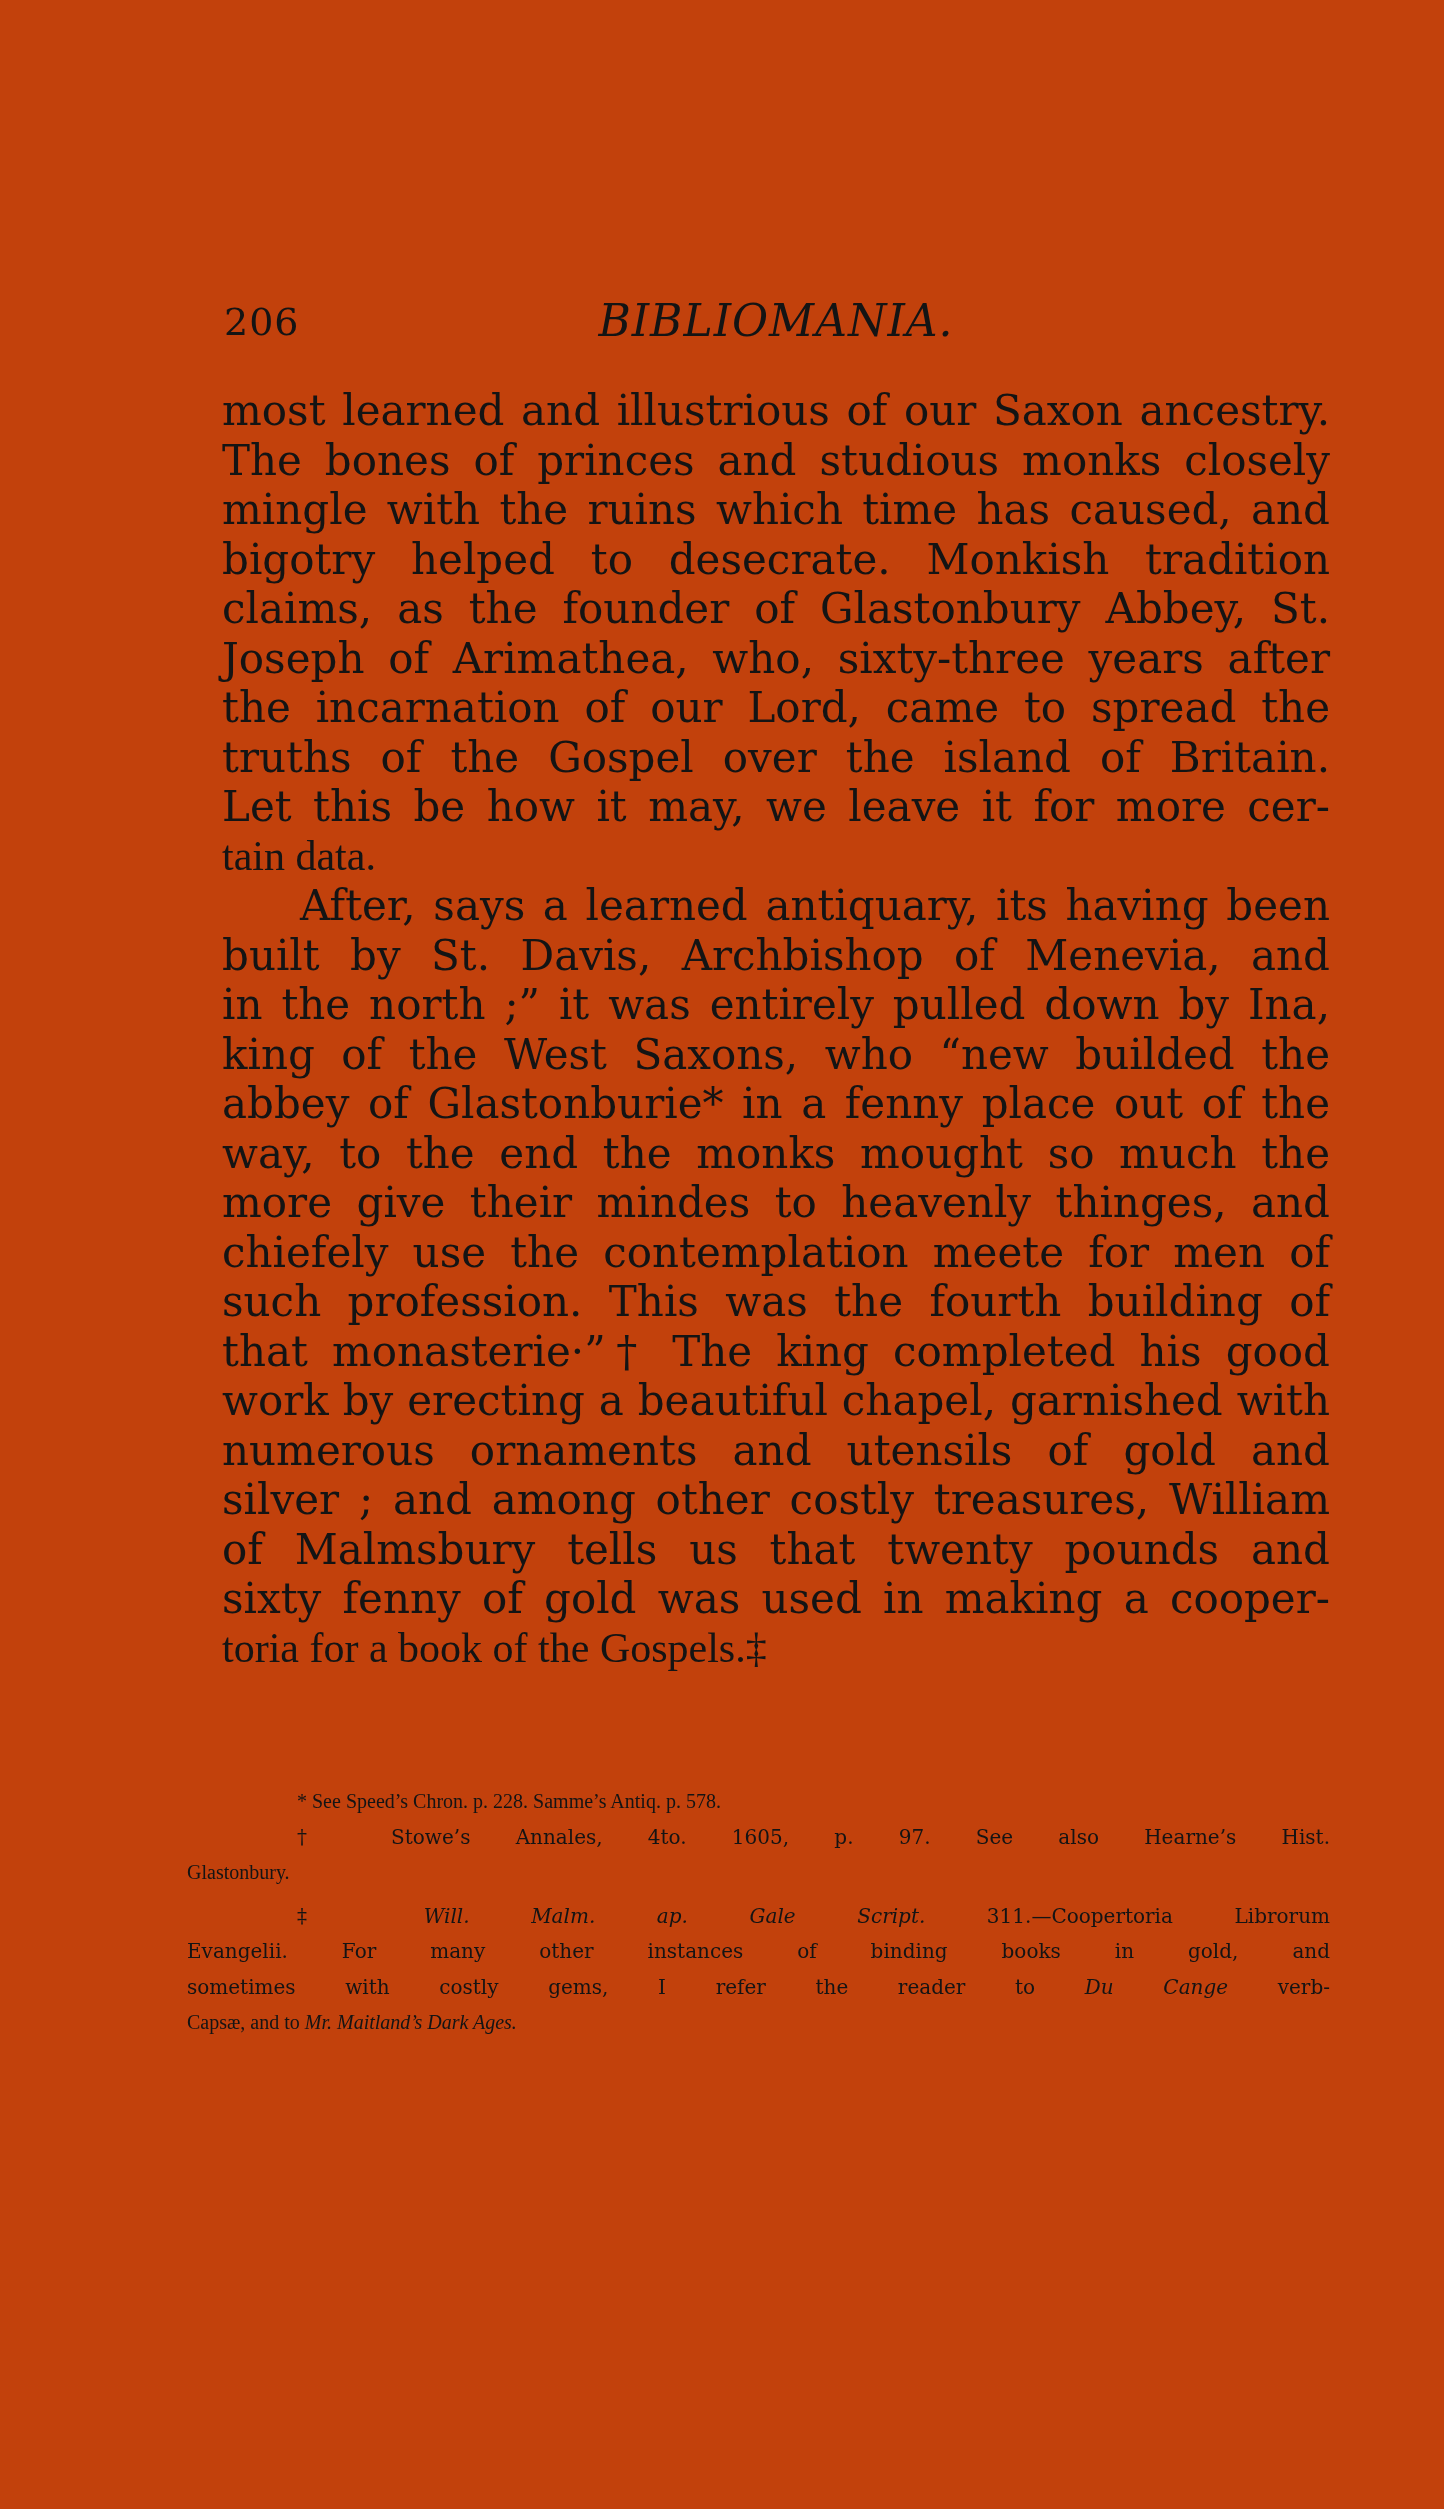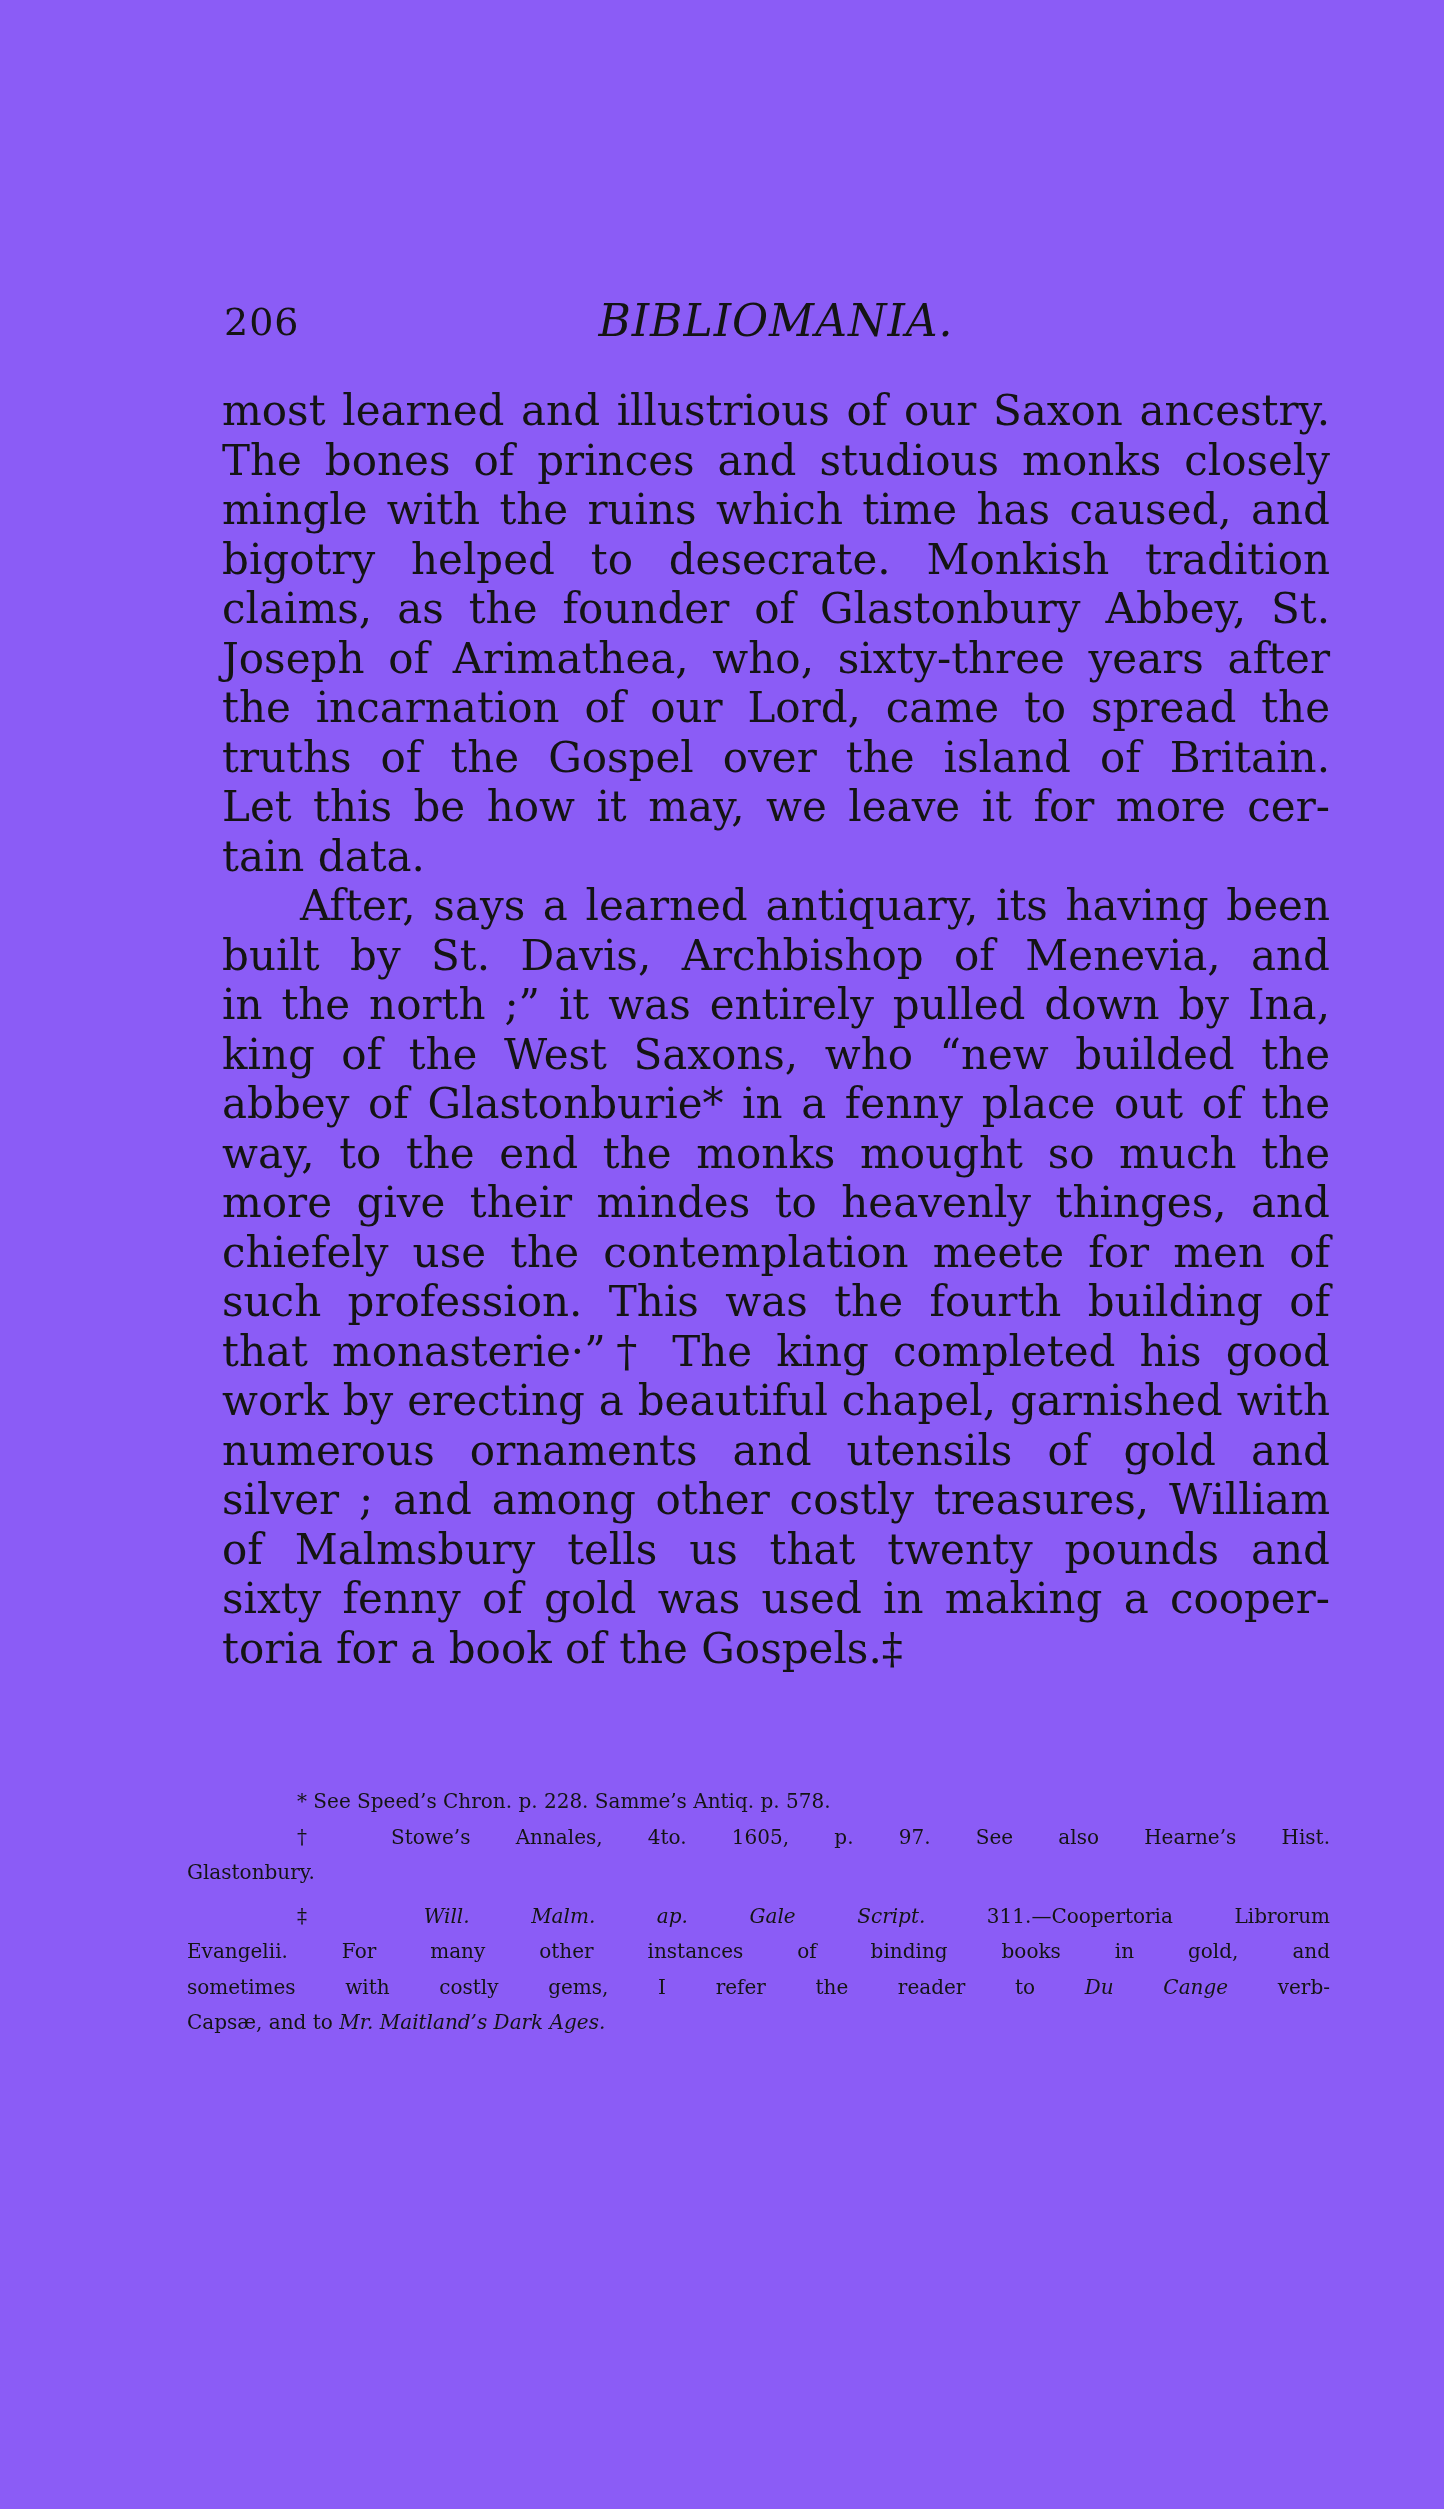--- a/index.html
+++ b/index.html
@@ -4,21 +4,21 @@
 <style>
   html, body {
     margin: 0;
     padding: 0;
     background: #ffffff;
   }
   .page {
     position: relative;
     width: 1444px;
     height: 2509px;
-    background: #8b5cf6;
+    background: #c2410c;
     color: #141414;
     font-family: "DejaVu Serif", serif;
     overflow: hidden;
   }
   .pagenum {
     position: absolute;
     left: 224px;
     top: 301px;
     font-size: 38px;
     line-height: 42px;
@@ -53,20 +53,21 @@
     line-height: 35.5px;
     --indent: 110px;
   }
   .line {
     text-align: justify;
     text-align-last: justify;
     text-justify: inter-word;
   }
   .line.last {
     text-align-last: left;
+    font-family: Liberation Serif, serif;
   }
   .para.indent .line:first-child {
     text-indent: var(--indent, 0px);
   }
   .it {
     font-style: italic;
   }
 </style>
 </head>
 <body>

